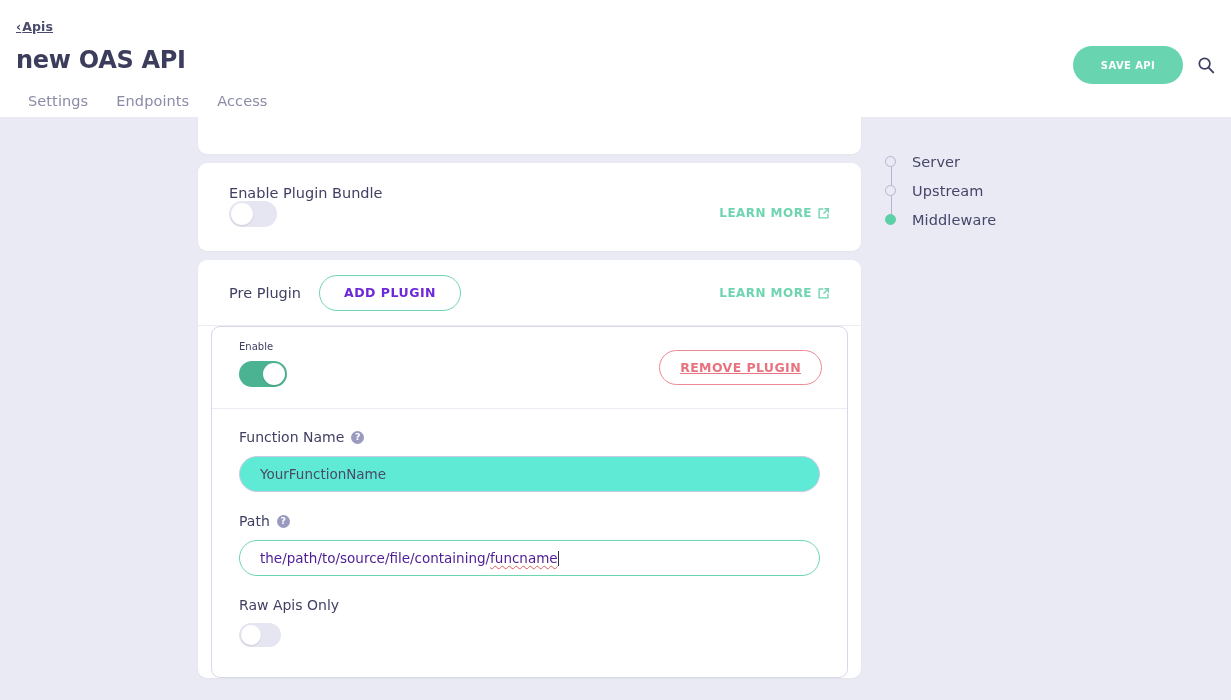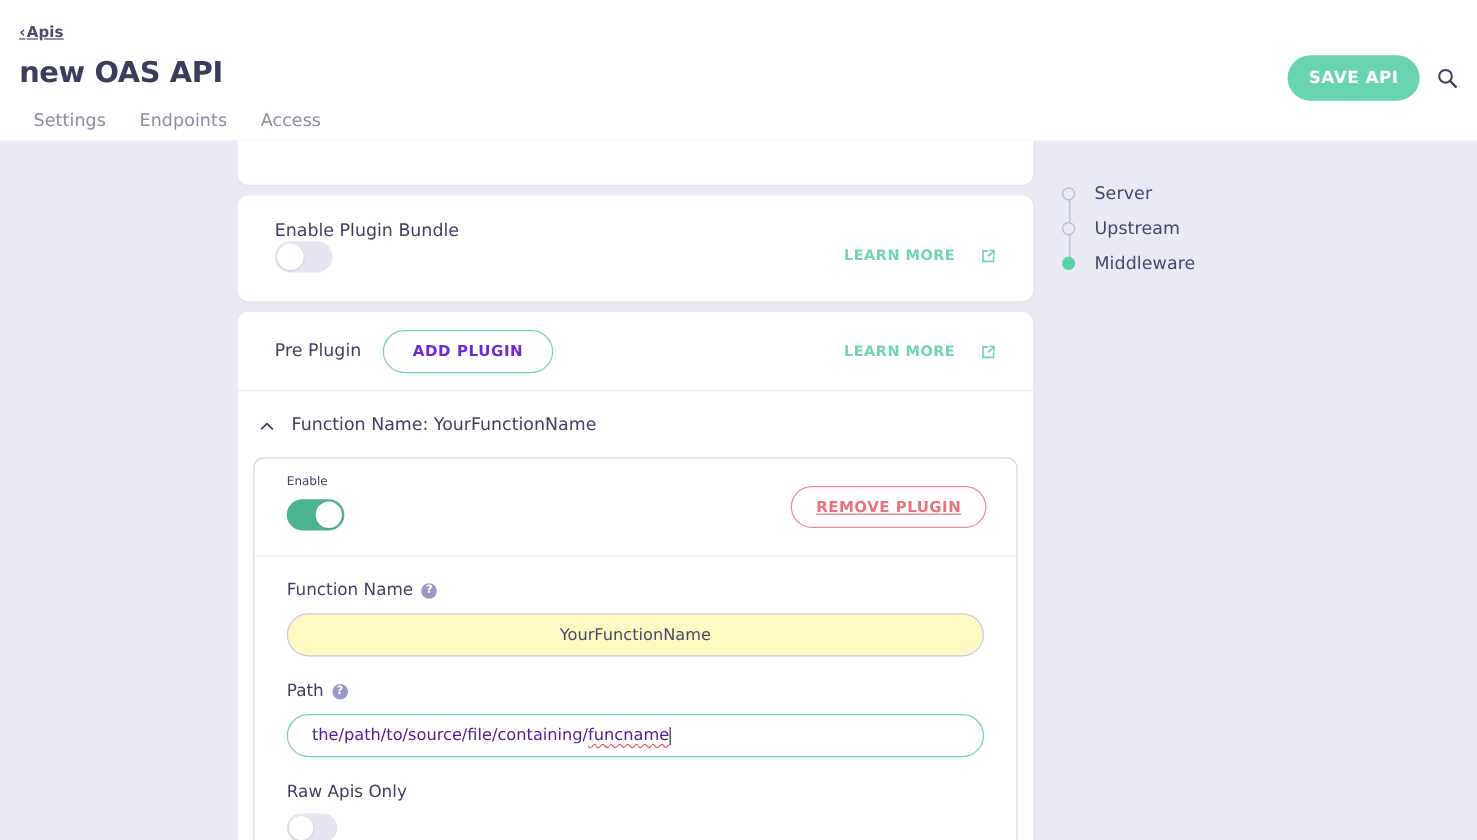--- a/index.html
+++ b/index.html
@@ -70,21 +70,21 @@
   .save-api-btn {
     position: absolute;
     top: 46px;
     right: 48px;
     width: 110px;
     height: 38px;
     border-radius: 19px;
     background: #68d4b0;
     color: #ffffff;
     border: none;
-    font-size: 14px;
+    font-size: 10px;
     font-weight: bold;
     letter-spacing: .4px;
     cursor: pointer;
     font-family: "DejaVu Sans", sans-serif;
   }
 
   .search-icon-btn {
     position: absolute;
     top: 54px;
     right: 14px;
@@ -164,21 +164,21 @@
 
   .learn-more {
     position: absolute;
     color: #6fd5b1;
     font-size: 12px;
     font-weight: bold;
     letter-spacing: .45px;
     cursor: pointer;
     display: flex;
     align-items: center;
-    gap: 21px;
+    gap: 5px;
   }
 
   
   .card-preplugin { padding: 0; position: relative; }
   .preplugin-head {
     height: 65px;
     display: flex;
     align-items: center;
     padding: 0 31px;
     position: relative;
@@ -284,24 +284,23 @@
     font-family: "DejaVu Sans", sans-serif;
   }
   .text-input {
     width: 100%;
     height: 36px;
     border: 1px solid #c9c9e0;
     border-radius: 18px;
     padding: 0 20px;
     font-size: 13.5px;
     color: #4a4a68;
-    background: #fef9c3;
+    background: #5eead4;
     outline: none;
     font-family: "DejaVu Sans", sans-serif;
-    text-align: center;
   }
 
   
   .path-display {
     width: 100%;
     height: 36px;
     border: 1.6px solid #6fd5b1;
     border-radius: 18px;
     padding: 0 20px;
     display: flex;
@@ -434,28 +433,20 @@
           <svg width="13" height="13" viewBox="0 0 14 14">
             <path d="M6.3 2.2H2.3v9.5h9.5V7.8" fill="none" stroke="#6fd5b1" stroke-width="1.5" stroke-linecap="round" stroke-linejoin="round"></path>
             <path d="M8.6 1.9h3.6v3.6" fill="none" stroke="#6fd5b1" stroke-width="1.5" stroke-linecap="round" stroke-linejoin="round"></path>
             <line x1="7.4" y1="6.7" x2="12" y2="2.1" stroke="#6fd5b1" stroke-width="1.5" stroke-linecap="round"></line>
           </svg>
         </div>
       </div>
 
       <div class="divider"></div>
 
-      <div class="plugin-accordion-head">
-        <span class="chev-up">
-          <svg width="13" height="13" viewBox="0 0 14 14">
-            <path d="M2.2 9 7 4.3 11.8 9" fill="none" stroke="#3f3f63" stroke-width="1.6" stroke-linecap="round" stroke-linejoin="round"></path>
-          </svg>
-        </span>
-        <span class="plugin-accordion-title">Function Name: YourFunctionName</span>
-      </div>
 
       <div class="plugin-inner">
 
         <div class="plugin-inner-top">
           <div class="enable-label">Enable</div>
           <div class="toggle on">
             <div class="knob"></div>
           </div>
           <button class="remove-plugin-btn">REMOVE PLUGIN</button>
         </div>

